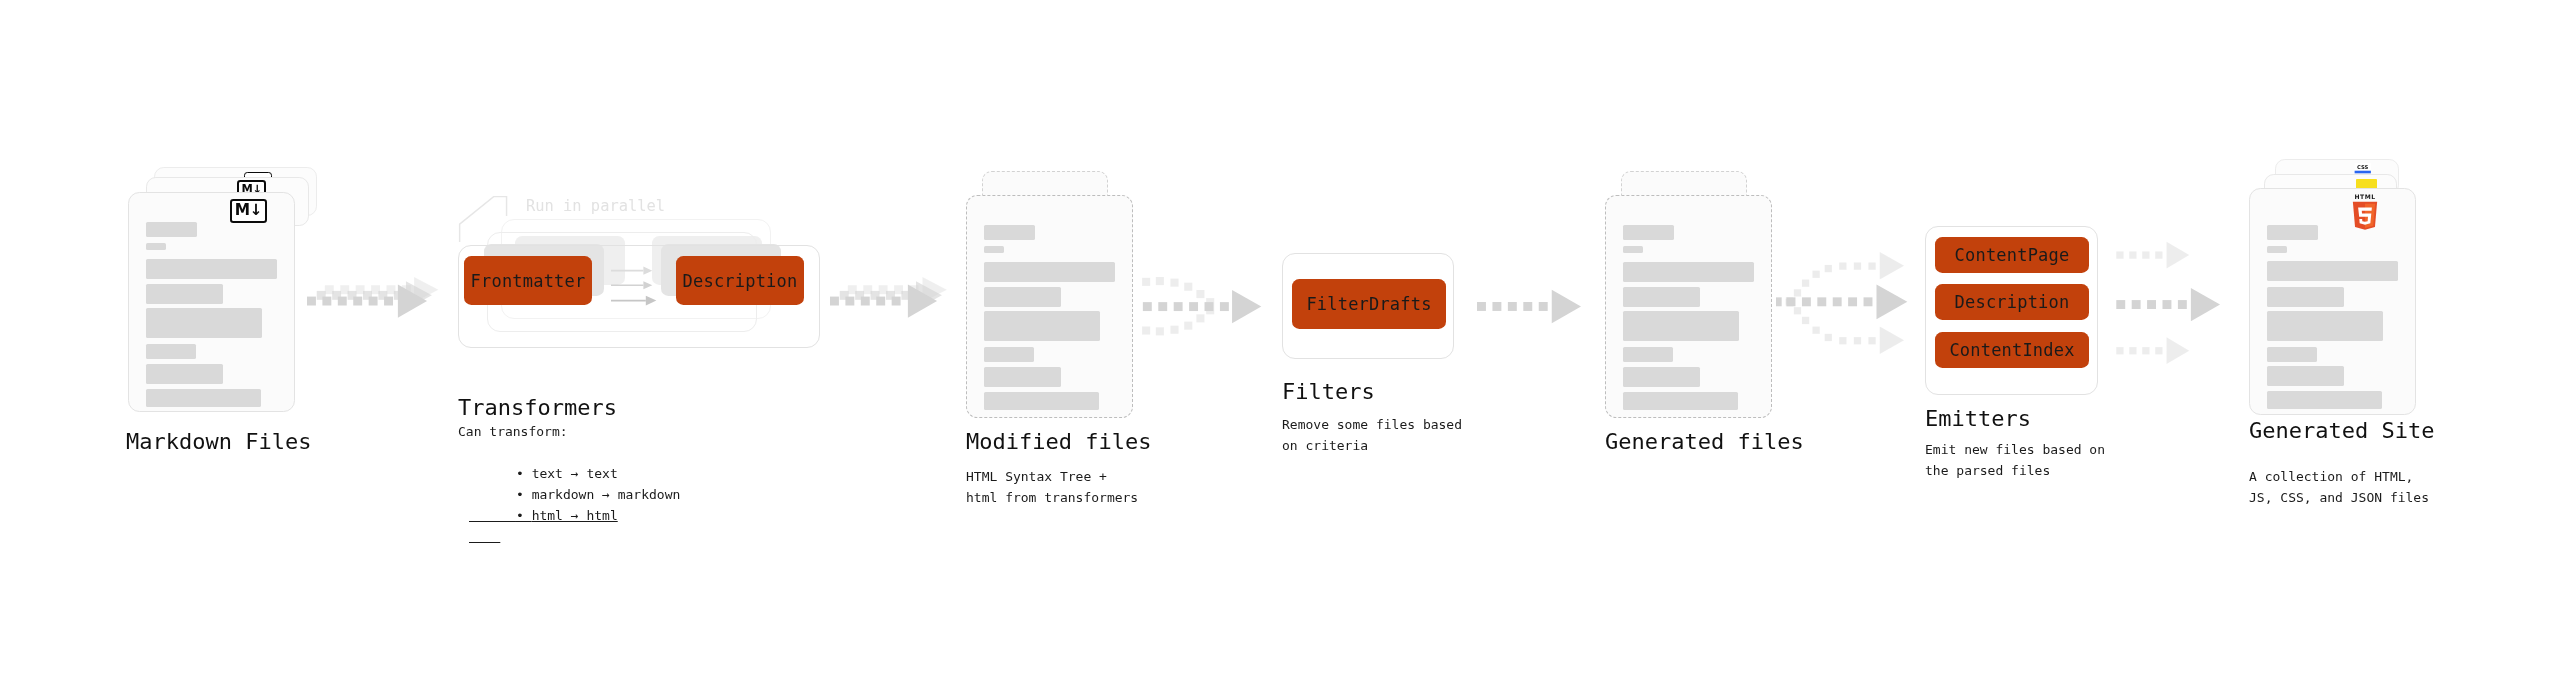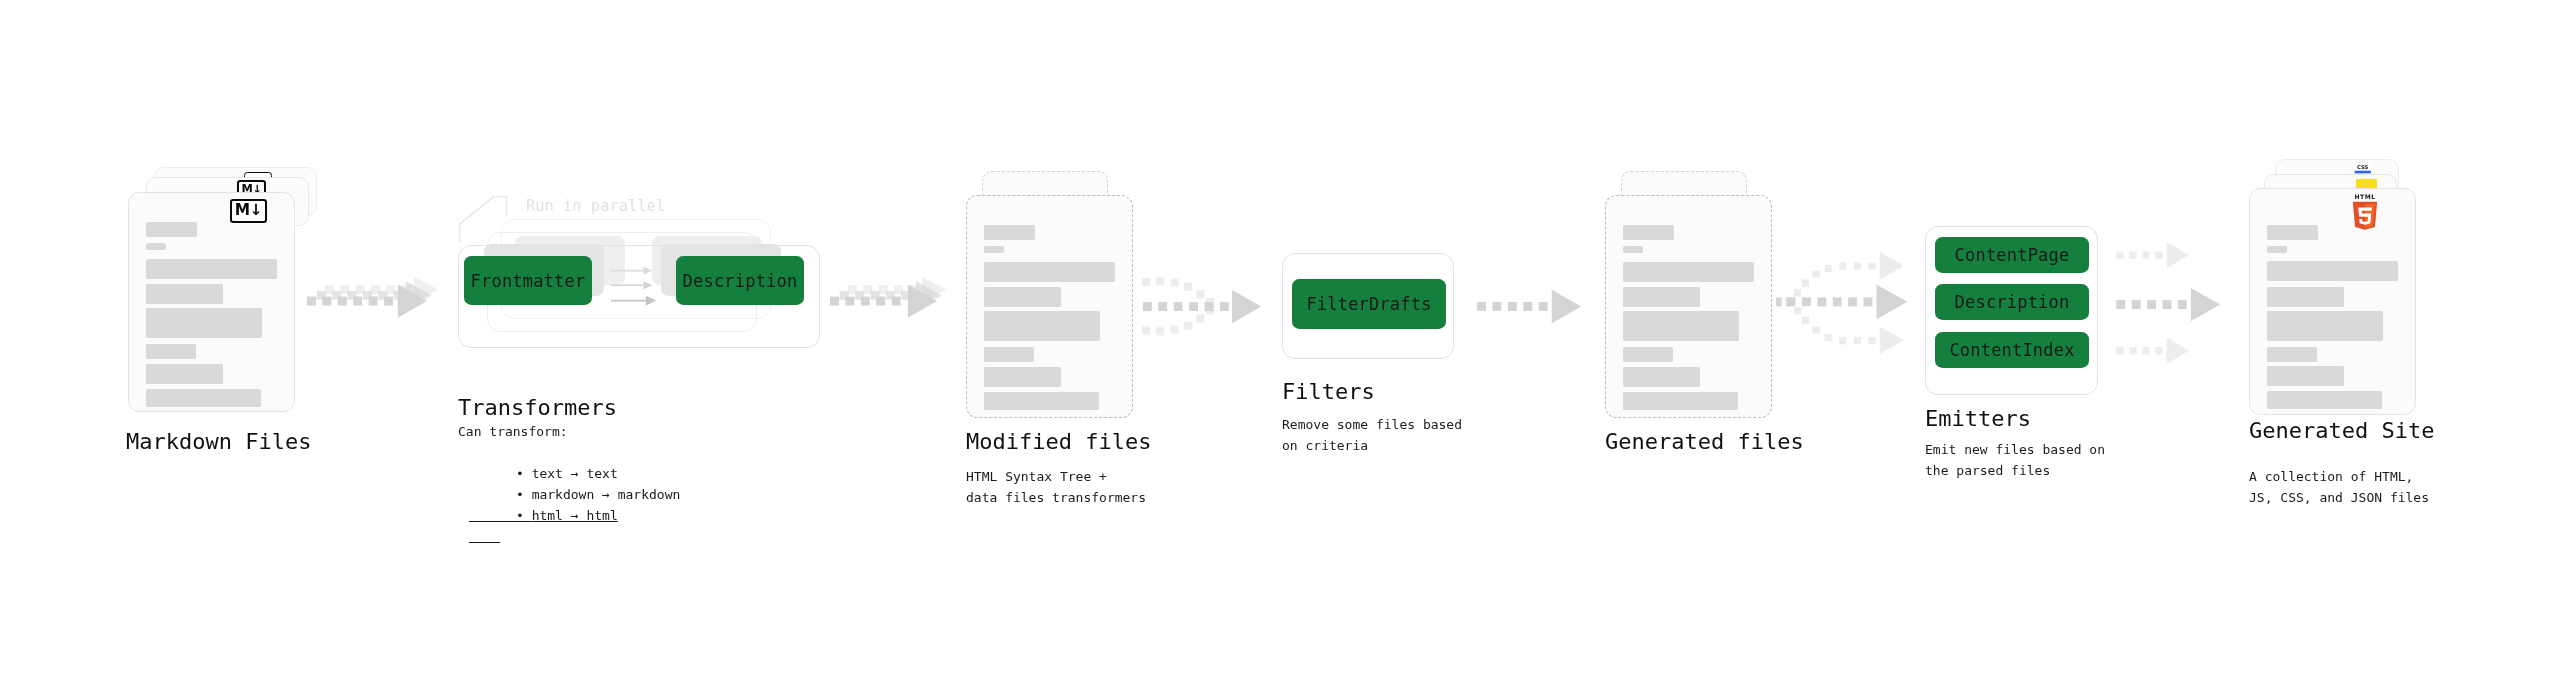--- a/index.html
+++ b/index.html
@@ -64,21 +64,21 @@
     border-radius: 13px;
     border: 1.3px solid #e2e2e2;
     background: transparent;
   }
   .groupbox.ghost1 { border-color: #ededed; }
   .groupbox.ghost2 { border-color: #f2f2f2; }
 
   .chip {
     position: absolute;
     border-radius: 7.3px;
-    background: #15803d;
+    background: #c2410c;
     display: flex;
     align-items: center;
     justify-content: center;
     color: #1a1a1a;
     font-size: 17px;
     letter-spacing: 0.2px;
     white-space: nowrap;
   }
   .chip.ghost1 { background: #e4e4e4; color: transparent; }
   .chip.ghost2 { background: #efefef; color: transparent; }
@@ -257,21 +257,21 @@
       <div class="skel" style="left:17px; top:50px; width:19.5px; height:6.5px;"></div>
       <div class="skel" style="left:17px; top:66px; width:131px; height:19.5px;"></div>
       <div class="skel" style="left:17px; top:91px; width:77px; height:19.5px;"></div>
       <div class="skel" style="left:17px; top:115px; width:116px; height:30px;"></div>
       <div class="skel" style="left:17px; top:151px; width:50px; height:14.6px;"></div>
       <div class="skel" style="left:17px; top:171px; width:77px; height:19.5px;"></div>
       <div class="skel" style="left:17px; top:196px; width:115px; height:18px;"></div>
     </div>
     <div class="title" style="left:966px; top:429px;">Modified files</div>
     <div class="caption" style="left:966px; top:466px;">HTML Syntax Tree +
-data files transformers</div>
+html from transformers</div>
   </div>
 
   <svg class="arrowsvg" style="left:1138px; top:268px; width:146px; height:78px;" viewBox="0 0 180 96">
     <g fill="#d4d4d4">
 
       <g opacity="0.40">
         <rect x="5" y="12" width="10" height="10"></rect>
         <rect x="22" y="11" width="10" height="10"></rect>
         <rect x="40" y="13" width="10" height="10"></rect>
         <rect x="57" y="18" width="10" height="10"></rect>

